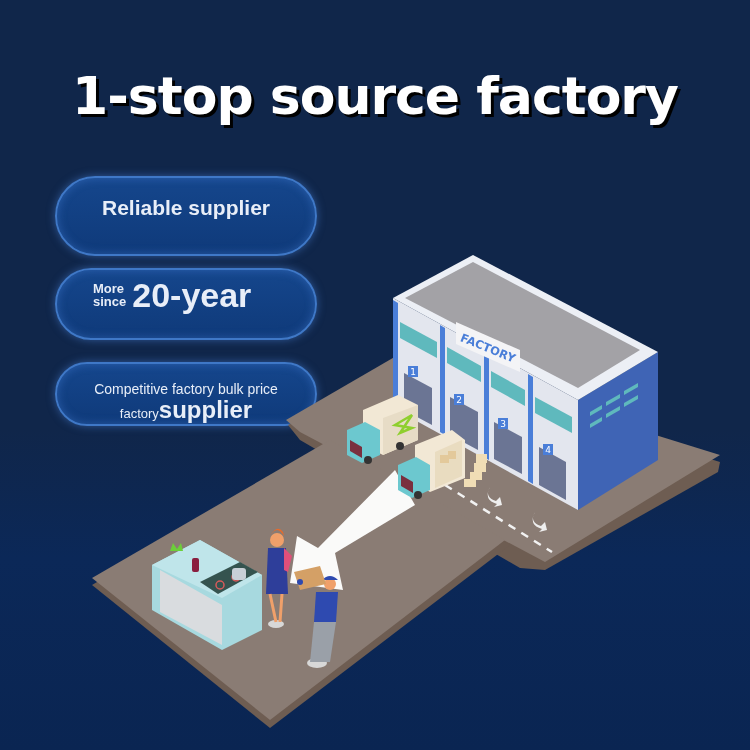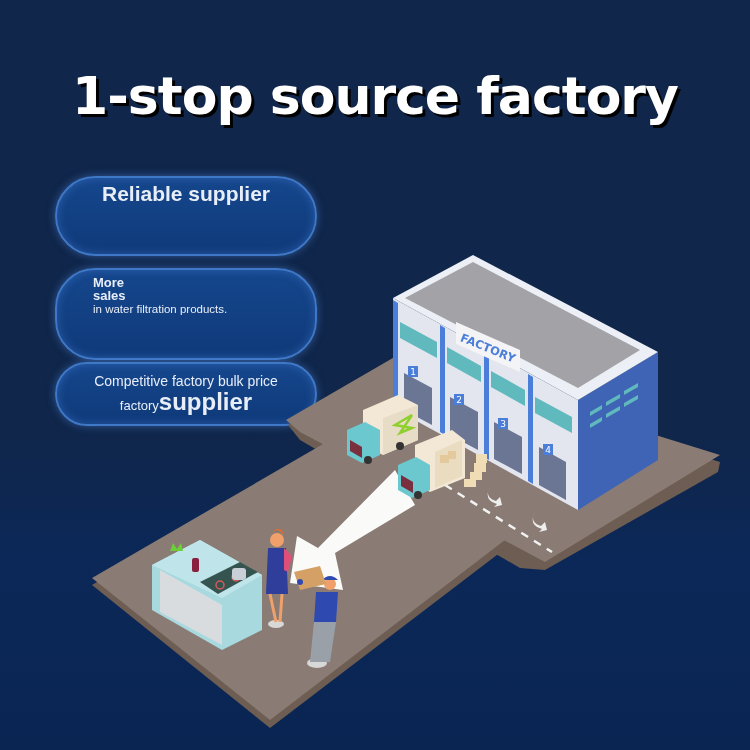--- a/index.html
+++ b/index.html
@@ -9,29 +9,29 @@
   .bg-top { position:absolute; left:0; top:0; width:750px; height:470px; background:#10264a; }
   .water { position:absolute; left:0; top:430px; width:750px; height:320px;
            background: linear-gradient(180deg, rgba(16,38,74,1) 0%, rgba(11,40,88,1) 40%, #0a2552 100%); }
   .title { position:absolute; left:0; top:66px; width:750px; text-align:center;
            color:#fff; font-family:"DejaVu Sans", sans-serif; font-weight:bold;
            font-size:52px; letter-spacing:-1px; text-shadow: 3px 3px 0 #000; }
   .pill { position:absolute; left:55px; width:262px; border-radius:40px;
           background: linear-gradient(180deg, #15468c 0%, #0f3a7a 100%);
           border:2px solid #3f78c7; box-shadow: 0 0 8px rgba(80,140,230,0.5), inset 0 0 10px rgba(90,150,240,0.35);
           color:#e8eef8; text-align:center; box-sizing:border-box; }
-  .p1 { top:176px; height:80px; padding-top:2px; }
+  .p1 { top:176px; height:80px; padding-top:16px; }
   .p1 .l1 { font-size:21px; font-weight:bold; font-family:"Liberation Sans", sans-serif; line-height:28px; }
   .p1 .l2 { font-size:34px; font-weight:bold; font-family:"Liberation Sans", sans-serif; line-height:38px; }
-  .p2 { top:268px; height:92px; padding:6px 0 0 36px; text-align:left; }
+  .p2 { top:268px; height:72px; padding:6px 0 0 36px; text-align:left; }
   .p2 .row { display:flex; align-items:center; }
   .p2 .small { font-size:13px; line-height:13px; font-weight:bold; font-family:"Liberation Sans", sans-serif; }
   .p2 .big { font-size:34px; font-weight:bold; font-family:"Liberation Sans", sans-serif; margin-left:6px; line-height:38px; }
   .p2 .desc { font-size:11.5px; line-height:14px; font-family:"Liberation Sans", sans-serif; }
-  .p3 { top:362px; height:64px; padding-top:8px; }
+  .p3 { top:362px; height:64px; padding-top:16px; }
   .p3 .l1 { font-size:14px; font-family:"Liberation Sans", sans-serif; line-height:18px; }
   .p3 .l2 { font-size:13px; font-family:"Liberation Sans", sans-serif; line-height:24px; }
   .p3 .l2 b { font-size:24px; }
   svg.scene { position:absolute; left:0; top:0; }
 </style>
 </head>
 <body>
 
 <div class="bg-top"></div>
 <div class="water"></div>
@@ -39,24 +39,24 @@
 <div class="title">1-stop source factory</div>
 
 <div class="pill p1">
   <div class="l1">Reliable supplier</div>
 </div>
 
 <div class="pill p2">
   <div class="row">
     <div>
       <div class="small">More</div>
-      <div class="small">sales</div>
+      <div class="small">since</div>
     </div>
+    <div class="big">20-year</div>
   </div>
-  <div class="desc">in water filtration products.</div>
 </div>
 
 <div class="pill p3">
   <div class="l1">Competitive factory bulk price</div>
   <div class="l2"><span>factory</span><b>supplier</b></div>
 </div>
 
 <svg class="scene" width="750" height="750" viewBox="0 0 750 750">
 
   <g>

